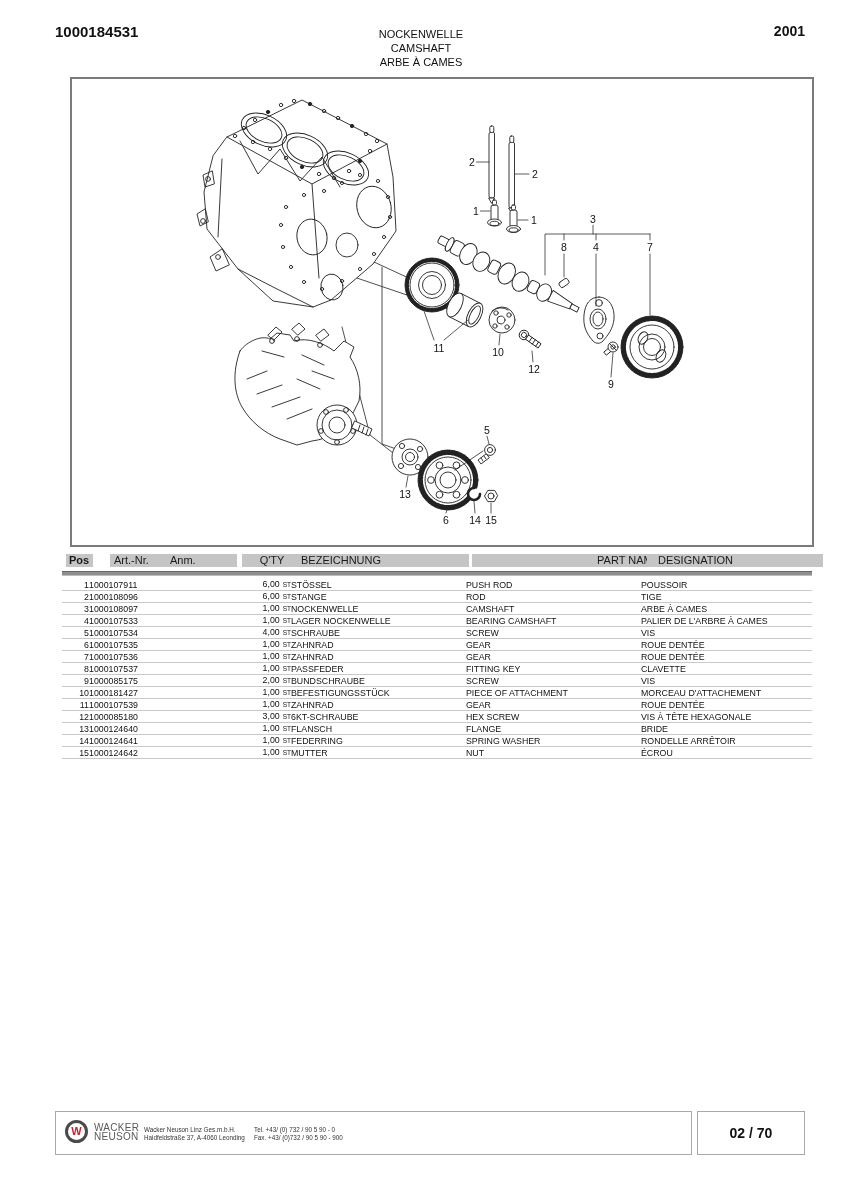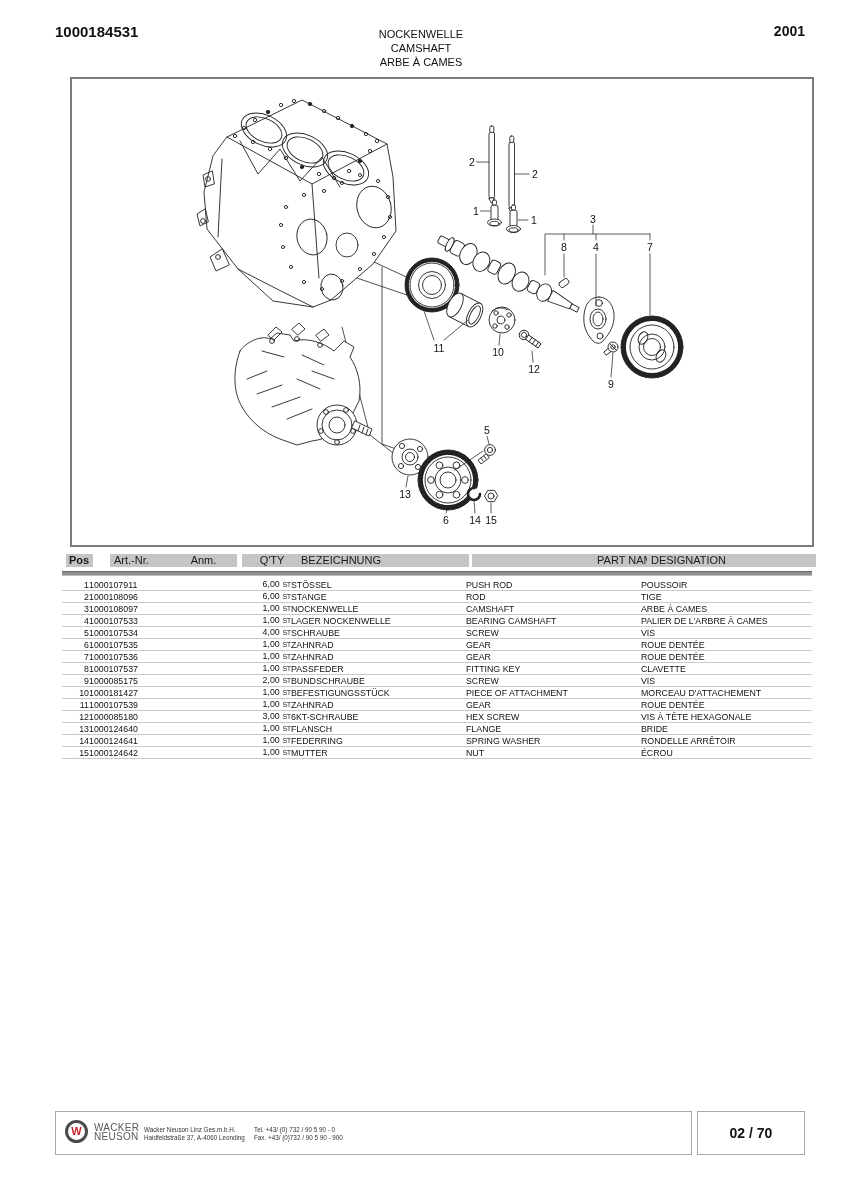--- a/index.html
+++ b/index.html
@@ -12,25 +12,25 @@
   
   .diagram-box{position:absolute;left:70px;top:77px;width:740px;height:466px;border:2px solid #7a7a7a;background:#fff;}
   .diagram-box svg{position:absolute;left:0;top:0;}
   .co{position:absolute;transform:translate(-50%,-50%);font-size:10.5px;color:#111;background:#fff;padding:0 1px;line-height:11px;}
   
   .table-wrap{position:absolute;left:62px;top:554px;width:750px;}
   .thead{position:relative;height:14px;}
   .hblock{position:absolute;top:0;height:13px;background:#c5c5c5;font-size:11px;line-height:13px;color:#1a1a1a;}
   .hb-pos{left:4px;width:24px;padding-left:3px;font-weight:bold;}
   .hb-art{left:48px;width:75px;padding-left:4px;}
-  .hb-anm{left:108px;width:67px;text-align:center;}
+  .hb-anm{left:108px;width:67px;text-align:left;}
   .hb-qty{left:180px;width:60px;text-align:center;}
   .hb-bez{left:235px;width:168px;padding-left:4px;}
   .hb-part{left:410px;width:166px;padding-left:22px;text-align:right;}
-  .hb-des{left:585px;width:165px;padding-left:4px;}
+  .hb-des{left:585px;width:165px;padding-left:11px;}
   .dbl-rule{margin-top:3px;height:3px;background:#8f8f8f;border-top:1px solid #666;border-bottom:1px solid #bdbdbd;}
   table.parts{border-collapse:collapse;table-layout:fixed;width:750px;margin-top:3px;}
   table.parts td{height:10px;line-height:10px;font-size:8.8px;border-bottom:1px solid #c9c9c9;
                  white-space:nowrap;overflow:hidden;padding:0;vertical-align:middle;}
   td.c-pos{text-align:right;padding-right:2px;}
   td.c-art{padding-left:3px;margin-left:22px;}
   td.c-qty{text-align:right;padding-right:3px;}
   td.c-bez,td.c-part,td.c-des{padding-left:9px;}
   .qty-unit{font-size:6.5px;margin-left:3px;}
   

